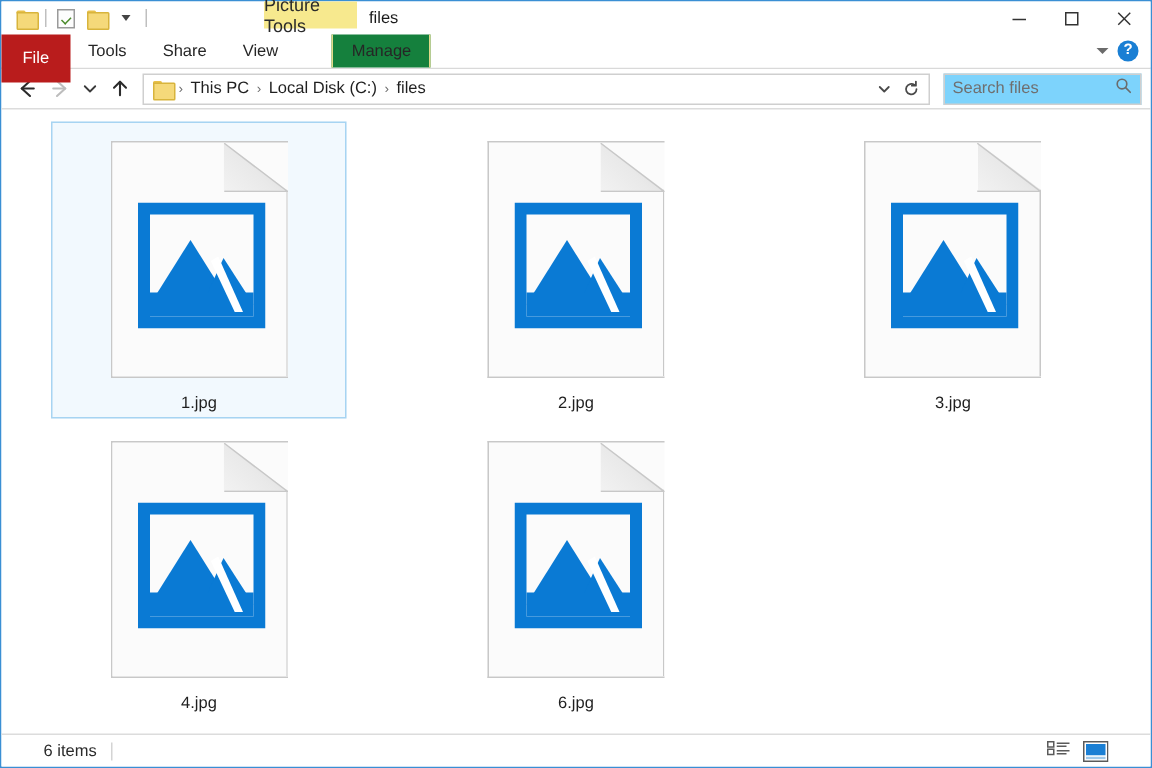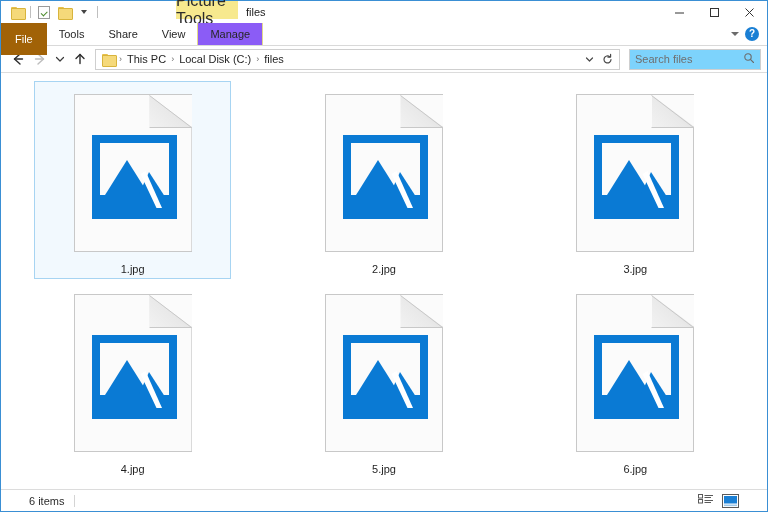--- a/index.html
+++ b/index.html
@@ -111,21 +111,21 @@
   .ctx-header {
     position: absolute;
     left: 175px;
     top: 0px;
     width: 62px;
     height: 18px;
     background: #f7e98e;
     display: flex;
     align-items: center;
     justify-content: center;
-    font-size: 16px;
+    font-size: 12px;
     color: #2b2b2b;
   }
 
   .win-title {
     position: absolute;
     left: 245px;
     top: 0;
     height: 22px;
     display: flex;
     align-items: center;
@@ -163,27 +163,27 @@
     display: flex;
     align-items: center;
     justify-content: center;
     font-size: 11px;
     color: #262626;
     padding: 0 12px;
     height: 22px;
     white-space: nowrap;
   }
   .tab.file {
-    background: #a16207;
+    background: #b91c1c;
     color: #ffffff;
     padding: 16px 14px;
   }
   .tab.ctxtab {
-    margin-left: 0;
-    background: #8b5cf6;
+    margin-left: 24px;
+    background: #15803d;
     border-left: 1px solid #e2d98a;
     border-right: 1px solid #e2d98a;
   }
 
   .ribbon-right {
     position: absolute;
     right: 2px;
     top: 0;
     height: 22px;
     display: flex;
@@ -616,38 +616,20 @@
           </svg>
           <svg class="pic-glyph" viewBox="0 0 85 84">
             <rect x="4" y="4" width="77" height="76" fill="none" stroke="#0a7ad4" stroke-width="8"></rect>
             <path d="M8 68 L35 25 L62 68 Z" fill="#0a7ad4"></path>
             <path d="M57 37 L77 68 L43 68 Z" fill="#0a7ad4"></path>
             <rect x="8" y="60" width="69" height="16" fill="#0a7ad4"></rect>
             <path d="M53.5 36 L70 73 L64.5 73 L48.5 39 Z" fill="#ffffff"></path>
           </svg>
         </div>
         <div class="tile-label">4.jpg</div>
-      </div>
-      <div class="tile">
-        <div class="jpg-icon">
-          <div class="page-body"></div>
-          <div class="fold"></div>
-          <svg class="fold-edge" viewBox="0 0 43 33">
-            <path d="M0.5 0.5 L42.5 32.5 L0.5 32.5" fill="none" stroke="#c8c8c8" stroke-width="1"></path>
-            <path d="M42.5 32.5 L42.5 33" stroke="#c8c8c8" stroke-width="1"></path>
-          </svg>
-          <svg class="pic-glyph" viewBox="0 0 85 84">
-            <rect x="4" y="4" width="77" height="76" fill="none" stroke="#0a7ad4" stroke-width="8"></rect>
-            <path d="M8 68 L35 25 L62 68 Z" fill="#0a7ad4"></path>
-            <path d="M57 37 L77 68 L43 68 Z" fill="#0a7ad4"></path>
-            <rect x="8" y="60" width="69" height="16" fill="#0a7ad4"></rect>
-            <path d="M53.5 36 L70 73 L64.5 73 L48.5 39 Z" fill="#ffffff"></path>
-          </svg>
-        </div>
-        <div class="tile-label">5.jpg</div>
       </div>
       <div class="tile">
         <div class="jpg-icon">
           <div class="page-body"></div>
           <div class="fold"></div>
           <svg class="fold-edge" viewBox="0 0 43 33">
             <path d="M0.5 0.5 L42.5 32.5 L0.5 32.5" fill="none" stroke="#c8c8c8" stroke-width="1"></path>
             <path d="M42.5 32.5 L42.5 33" stroke="#c8c8c8" stroke-width="1"></path>
           </svg>
           <svg class="pic-glyph" viewBox="0 0 85 84">

